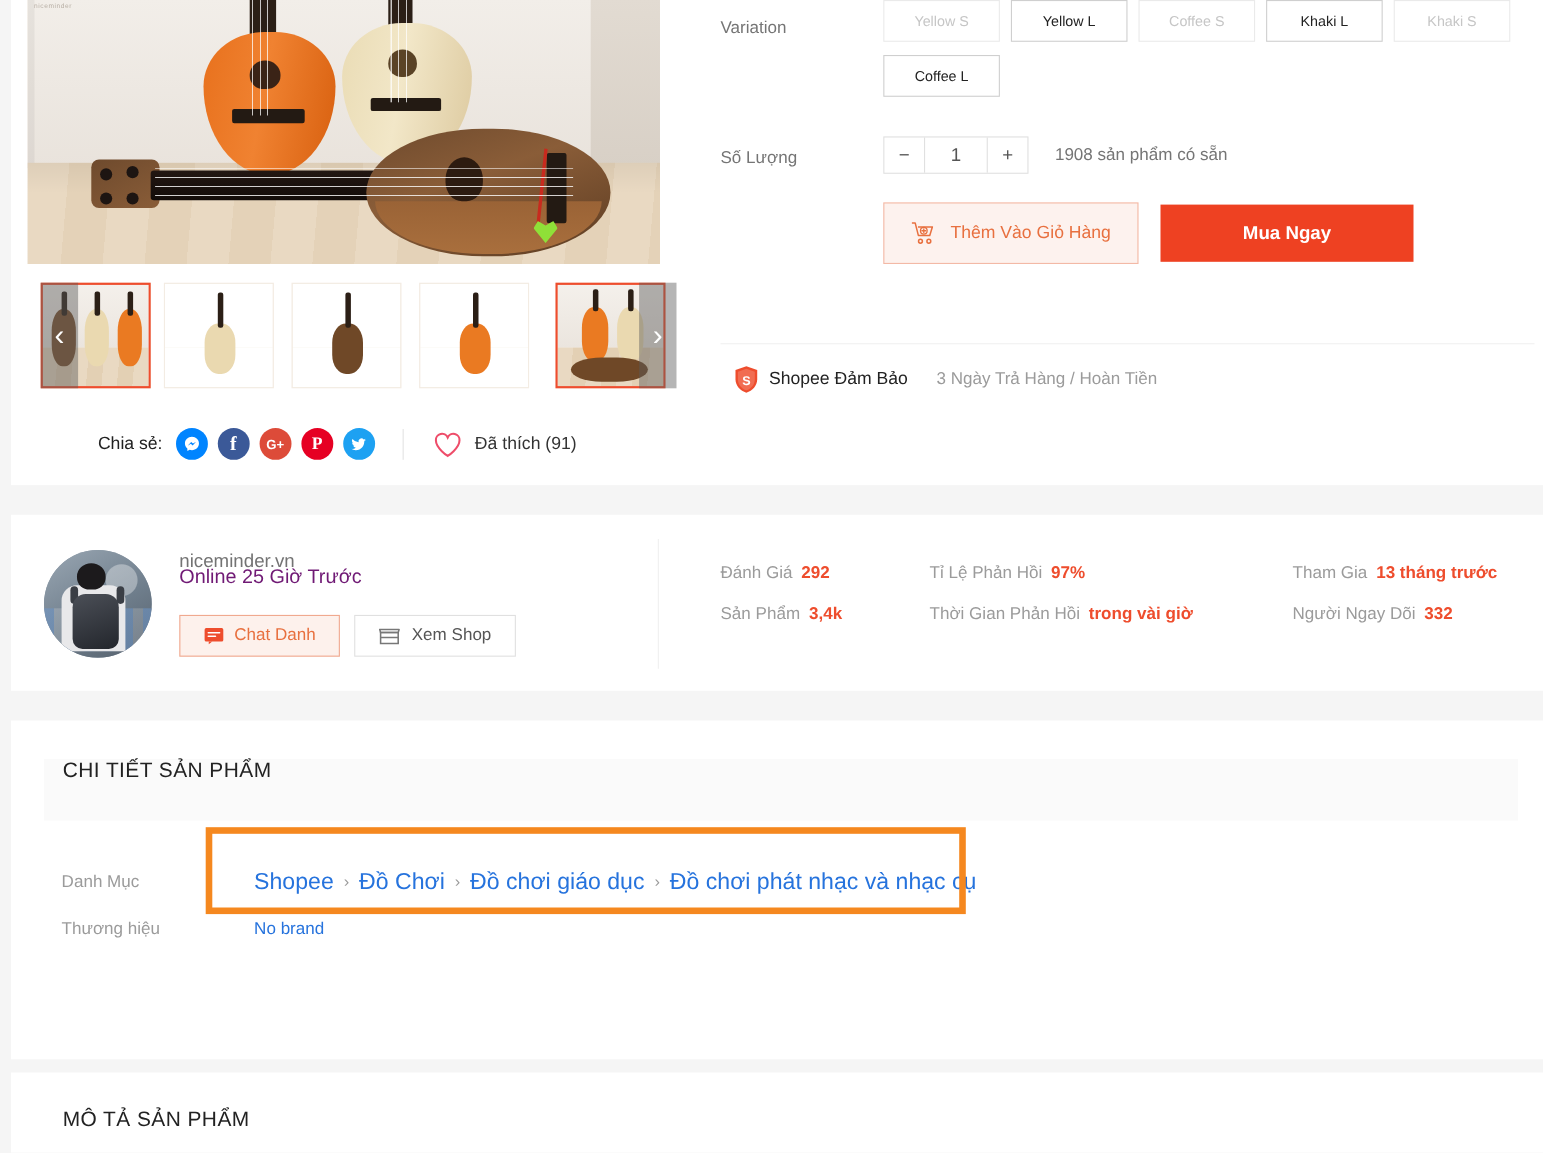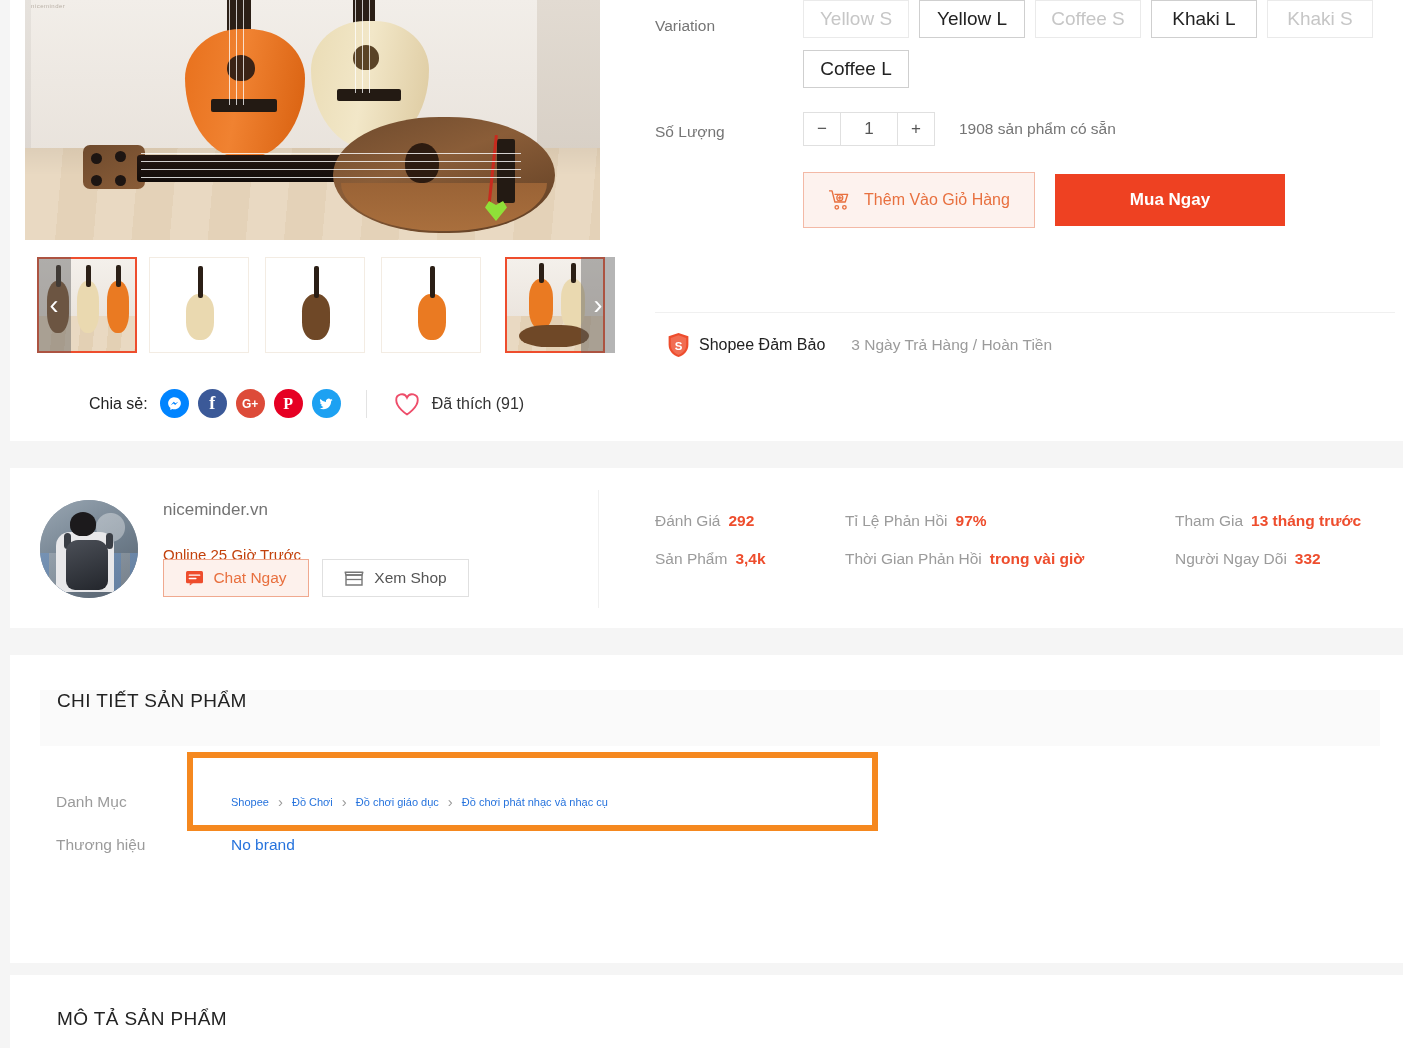--- a/index.html
+++ b/index.html
@@ -134,27 +134,27 @@
   .like { display:flex; align-items:center; cursor:pointer; }
   .like-text { font-size:16px; color:#333; margin-left:11px; }
 
   
   .right-col { position:absolute; left:645px; top:0; width:740px; }
   .row { display:flex; align-items:flex-start; }
   .row-label { width:148px; flex:none; font-size:15.5px; color:#757575; padding-top:17px; }
   .var-wrap { display:flex; flex-wrap:wrap; width:580px; }
   .var-btn {
     min-width:106px; height:38px; margin:0 10px 12px 0; padding:0 14px;
-    border:1px solid #cfcfcf; background:#fff; color:#222; font-size:19px;
+    border:1px solid #cfcfcf; background:#fff; color:#222; font-size:13px;
     font-family:"Liberation Sans", sans-serif;
     display:flex; align-items:center; justify-content:center; cursor:pointer;
   }
   .var-btn.disabled { color:#c6c6c6; border-color:#eaeaea; background:#fff; cursor:default; }
 
-  .qty-row { display:flex; align-items:center; margin-top:12px; }
+  .qty-row { display:flex; align-items:center; margin-top:24px; }
   .stepper { display:flex; border:1px solid #e0e0e0; height:34px; background:#fff; }
   .stepper div { display:flex; align-items:center; justify-content:center;
     font-size:17px; color:#555; cursor:pointer; }
   .step-minus, .step-plus { width:36px; }
   .step-val { width:58px; border-left:1px solid #e0e0e0; border-right:1px solid #e0e0e0;
     font-size:15px; color:#222; cursor:text; }
   .stock { margin-left:24px; font-size:15.5px; color:#757575; }
 
   .cta-row { display:flex; align-items:center; margin-top:26px; }
   .btn-cart {
@@ -188,21 +188,21 @@
     background:repeating-linear-gradient(90deg, rgba(110,150,200,.55) 0 9px, rgba(255,255,255,.18) 9px 18px); }
   .av-head { position:absolute; left:30px; top:12px; width:26px; height:24px;
     background:#1c1a1c; border-radius:50% 50% 44% 44%; }
   .av-body { position:absolute; left:16px; top:32px; width:58px; height:60px;
     background:#e8e8ea; border-radius:14px 14px 0 0; }
   .av-pack { position:absolute; left:26px; top:40px; width:42px; height:50px;
     background:linear-gradient(160deg,#4b4f57,#23262c); border-radius:12px 12px 9px 9px; }
   .av-strap { position:absolute; top:33px; width:7px; height:16px; background:#3a3e45; border-radius:4px; }
 
   .shop-name { position:absolute; left:163px; top:500px; font-size:17px; color:#737373; }
-  .shop-online { position:absolute; left:163px; top:546px; font-size:15px; color:#c2410c; }
+  .shop-online { position:absolute; left:163px; top:514px; font-size:18px; color:#701a75; }
   .btn-chat {
     position:absolute; left:163px; top:559px; width:146px; height:38px;
     border:1px solid #f0a98f; background:#fdf1ec; color:#e8703f; font-size:15.5px;
     display:flex; align-items:center; justify-content:center; cursor:pointer;
   }
   .btn-chat .lbl { margin-left:9px; }
   .btn-shop {
     position:absolute; left:322px; top:559px; width:147px; height:38px;
     border:1px solid #e0e0e0; background:#fff; color:#555; font-size:15.5px;
     display:flex; align-items:center; justify-content:center; cursor:pointer;
@@ -220,21 +220,21 @@
   .detail-head {
     position:absolute; left:40px; top:690px; width:1340px; height:56px;
     background:#fafafa; display:flex; align-items:flex-start; padding-left:17px;
   }
   .detail-head span { font-size:19px; color:#222; letter-spacing:.4px; }
   .attr-table { position:absolute; left:56px; top:780px; }
   .attr-row { display:flex; align-items:center; height:43.5px; }
   .attr-key { width:175px; font-size:15.5px; color:#9b9b9b; }
   .attr-val { font-size:15.5px; color:#333; }
   .attr-val.link { color:#2673dd; cursor:pointer; }
-  .crumb { font-size:11px; color:#2673dd; cursor:pointer; }
+  .crumb { font-size:21px; color:#2673dd; cursor:pointer; }
   .crumb-sep { font-size:15px; color:#9b9b9b; margin:0 9px; }
   .highlight-box {
     position:absolute; left:187px; top:752px; width:691px; height:79px;
     border:6px solid #f5881f; background:transparent; pointer-events:none;
   }
 
   .desc-head {
     position:absolute; left:40px; top:990px; width:1340px; height:58px;
     display:flex; align-items:center; padding-left:17px;
   }
@@ -424,21 +424,21 @@
   </div>
   <div class="shop-name">niceminder.vn</div>
   <div class="shop-online">Online 25 Giờ Trước</div>
 
   <div class="btn-chat">
     <svg width="19" height="17" viewBox="0 0 20 18" aria-hidden="true">
       <rect x="1" y="1" width="18" height="13" rx="1.6" fill="#ee4d2d"></rect>
       <path d="M5 16.5 8.4 14H5z" fill="#ee4d2d"></path>
       <path d="M4.5 5.5h11M4.5 9h7" stroke="#fff" stroke-width="1.4" stroke-linecap="round"></path>
     </svg>
-    <span class="lbl">Chat Ngay</span>
+    <span class="lbl">Chat Danh</span>
   </div>
   <div class="btn-shop">
     <svg width="20" height="18" viewBox="0 0 20 18" aria-hidden="true">
       <path d="M2 6h16v10H2z" fill="none" stroke="#777" stroke-width="1.4"></path>
       <path d="M1.2 3.2h17.6L18 6H2z" fill="none" stroke="#777" stroke-width="1.4" stroke-linejoin="round"></path>
       <path d="M2 10.5h16" stroke="#777" stroke-width="1.3"></path>
     </svg>
     <span class="lbl">Xem Shop</span>
   </div>
   <div class="shop-sep"></div>

